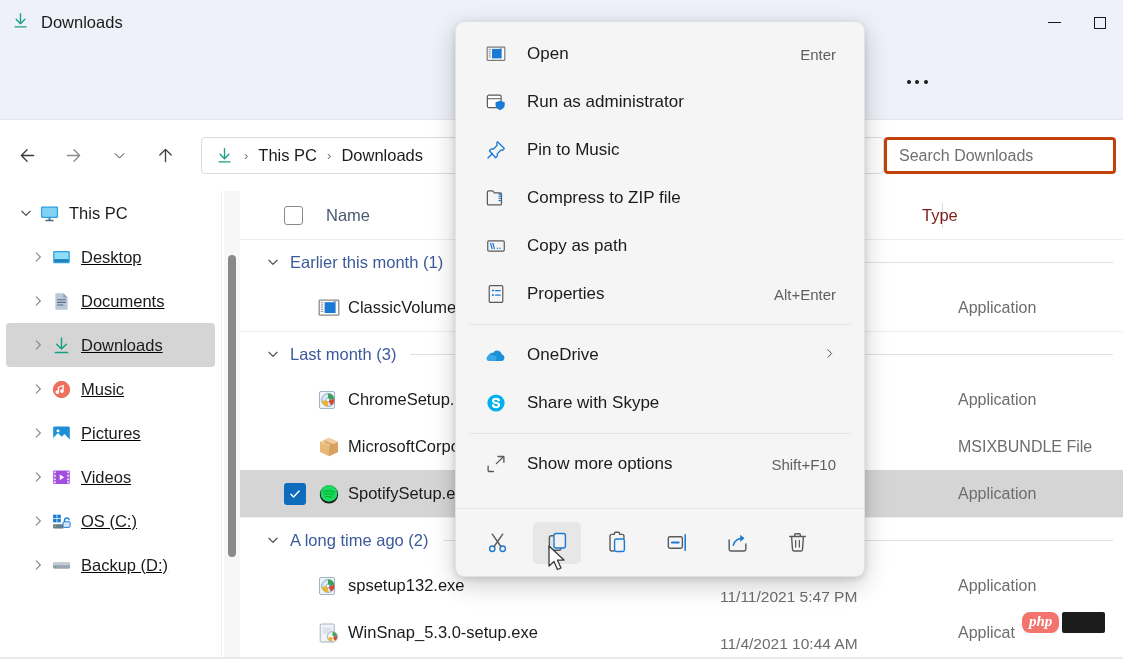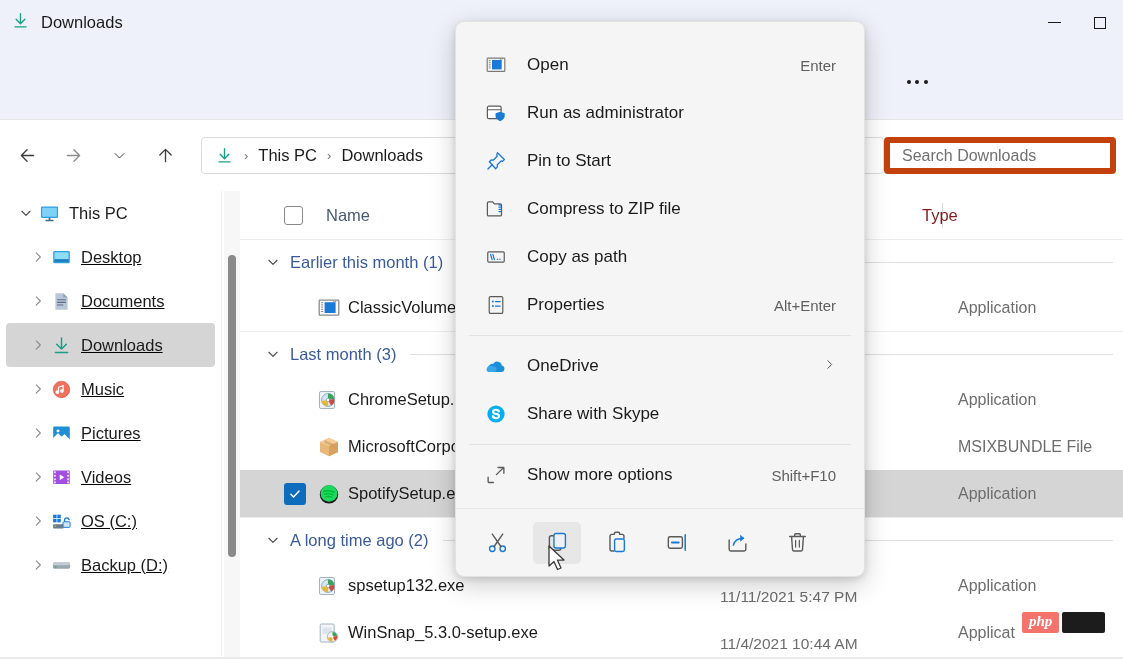--- a/index.html
+++ b/index.html
@@ -71,21 +71,21 @@
     position: absolute; left: 201px; top: 137px;
     width: 683px; height: 37px;
     border: 1px solid #dcdcdc; border-radius: 4px;
     background: #fff;
     display: flex; align-items: center; padding-left: 13px; gap: 8px;
   }
   .crumb { font-size: 16.5px; color: #1b1b1b; }
   .crumb-sep { font-size: 13px; color: #767676; margin: 0 2px; }
   .searchbox {
     position: absolute; left: 884px; top: 137px; width: 232px; height: 37px;
-    border: 6px solid #c2410c; border-radius: 4px; background: #fff;
+    border: 3px solid #c2410c; border-radius: 4px; background: #fff;
     display: flex; align-items: center; padding-left: 12px;
   }
   .search-placeholder { font-size: 16px; color: #707070; }
 
   
   .sidebar {
     position: absolute; left: 0; top: 191px; width: 222px; height: 468px;
     background: #ffffff;
     border-right: 1px solid #eceff4;
   }
@@ -199,21 +199,21 @@
 
   
   .cursor { position: absolute; left: 548px; top: 545px; pointer-events: none; }
 
   
   .watermark {
     position: absolute; left: 1022px; top: 612px; display: flex; align-items: center; gap: 3px;
   }
   .wm-php {
     background: #f4736d; color: #fff; font-style: italic; font-weight: bold;
-    font-size: 15px; padding: 1px 7px 3px 7px; border-radius: 2px;
+    font-size: 15px; padding: 1px 7px 3px 7px; border-radius: 8px;
     font-family: "Liberation Serif", serif;
   }
   .wm-dark {
     background: #1c1c1c; width: 43px; height: 21px; border-radius: 2px;
   }
   .bottom-edge {
     position: absolute; left:0; bottom: 0; width: 1123px; height: 2px; background: #e9e9e9;
   }
 </style>
 </head>
@@ -627,21 +627,21 @@
             </svg>
           </span>
           <span class="row-name">WinSnap_5.3.0-setup.exe</span>
           <span class="row-date">11/4/2021 10:44 AM</span>
           <span class="row-type">Applicat</span>
         </div>
       </div>
   </div>
 
   <div class="ctxmenu">
-    <div id="ctx-items" style="padding-top:19px">
+    <div id="ctx-items" style="padding-top:8px">
         <div class="ctx-item">
           <span class="ctx-icon">
             <svg width="22" height="22" viewBox="0 0 24 24" fill="none">
               <rect x="2.4" y="4.4" width="19.2" height="14.6" rx="0.8" fill="#fff" stroke="#7a7a7a" stroke-width="1.3"></rect>
               <rect x="4" y="6.4" width="2.2" height="1" fill="#7a7a7a"></rect>
               <rect x="4" y="8.5" width="2.2" height="1" fill="#7a7a7a"></rect>
               <rect x="4" y="10.6" width="2.2" height="1" fill="#7a7a7a"></rect>
               <rect x="4" y="12.7" width="2.2" height="1" fill="#7a7a7a"></rect>
               <rect x="4" y="14.8" width="2.2" height="1" fill="#7a7a7a"></rect>
               <rect x="7.6" y="6.4" width="10.6" height="10.4" fill="#1b7ad6"></rect>
@@ -662,21 +662,21 @@
           </span>
           <span class="ctx-label">Run as administrator</span>
         </div>
         <div class="ctx-item">
           <span class="ctx-icon">
             <svg width="22" height="22" viewBox="0 0 24 24" fill="none">
               <path d="M13.6 2.9l7.5 7.5-2 2-1.5-0.5-4.3 4.3 0.3 2.2-2 2L4.8 12.8l2-2 2.2 0.3 4.3-4.3-0.5-1.5z" fill="none" stroke="#1b7ad6" stroke-width="1.45" stroke-linejoin="round"></path>
               <path d="M8.1 15.9L3.2 20.8" stroke="#1b7ad6" stroke-width="1.45" stroke-linecap="round"></path>
             </svg>
           </span>
-          <span class="ctx-label">Pin to Start</span>
+          <span class="ctx-label">Pin to Music</span>
         </div>
         <div class="ctx-item">
           <span class="ctx-icon">
             <svg width="22" height="22" viewBox="0 0 24 24" fill="none">
               <path d="M2.6 5.6a1.4 1.4 0 011.4-1.4h4.4l1.8 2.2h6.4a1.4 1.4 0 011.4 1.4v10.4a1.4 1.4 0 01-1.4 1.4H4a1.4 1.4 0 01-1.4-1.4z" fill="none" stroke="#5a5a5a" stroke-width="1.35" stroke-linejoin="round"></path>
               <g stroke="#1b7ad6" stroke-width="1.5" stroke-linecap="round">
                 <path d="M15.3 7.6h1.6M15.3 10h1.6M15.3 12.4h1.6M15.3 14.8h1.6"></path>
               </g>
             </svg>
           </span>

